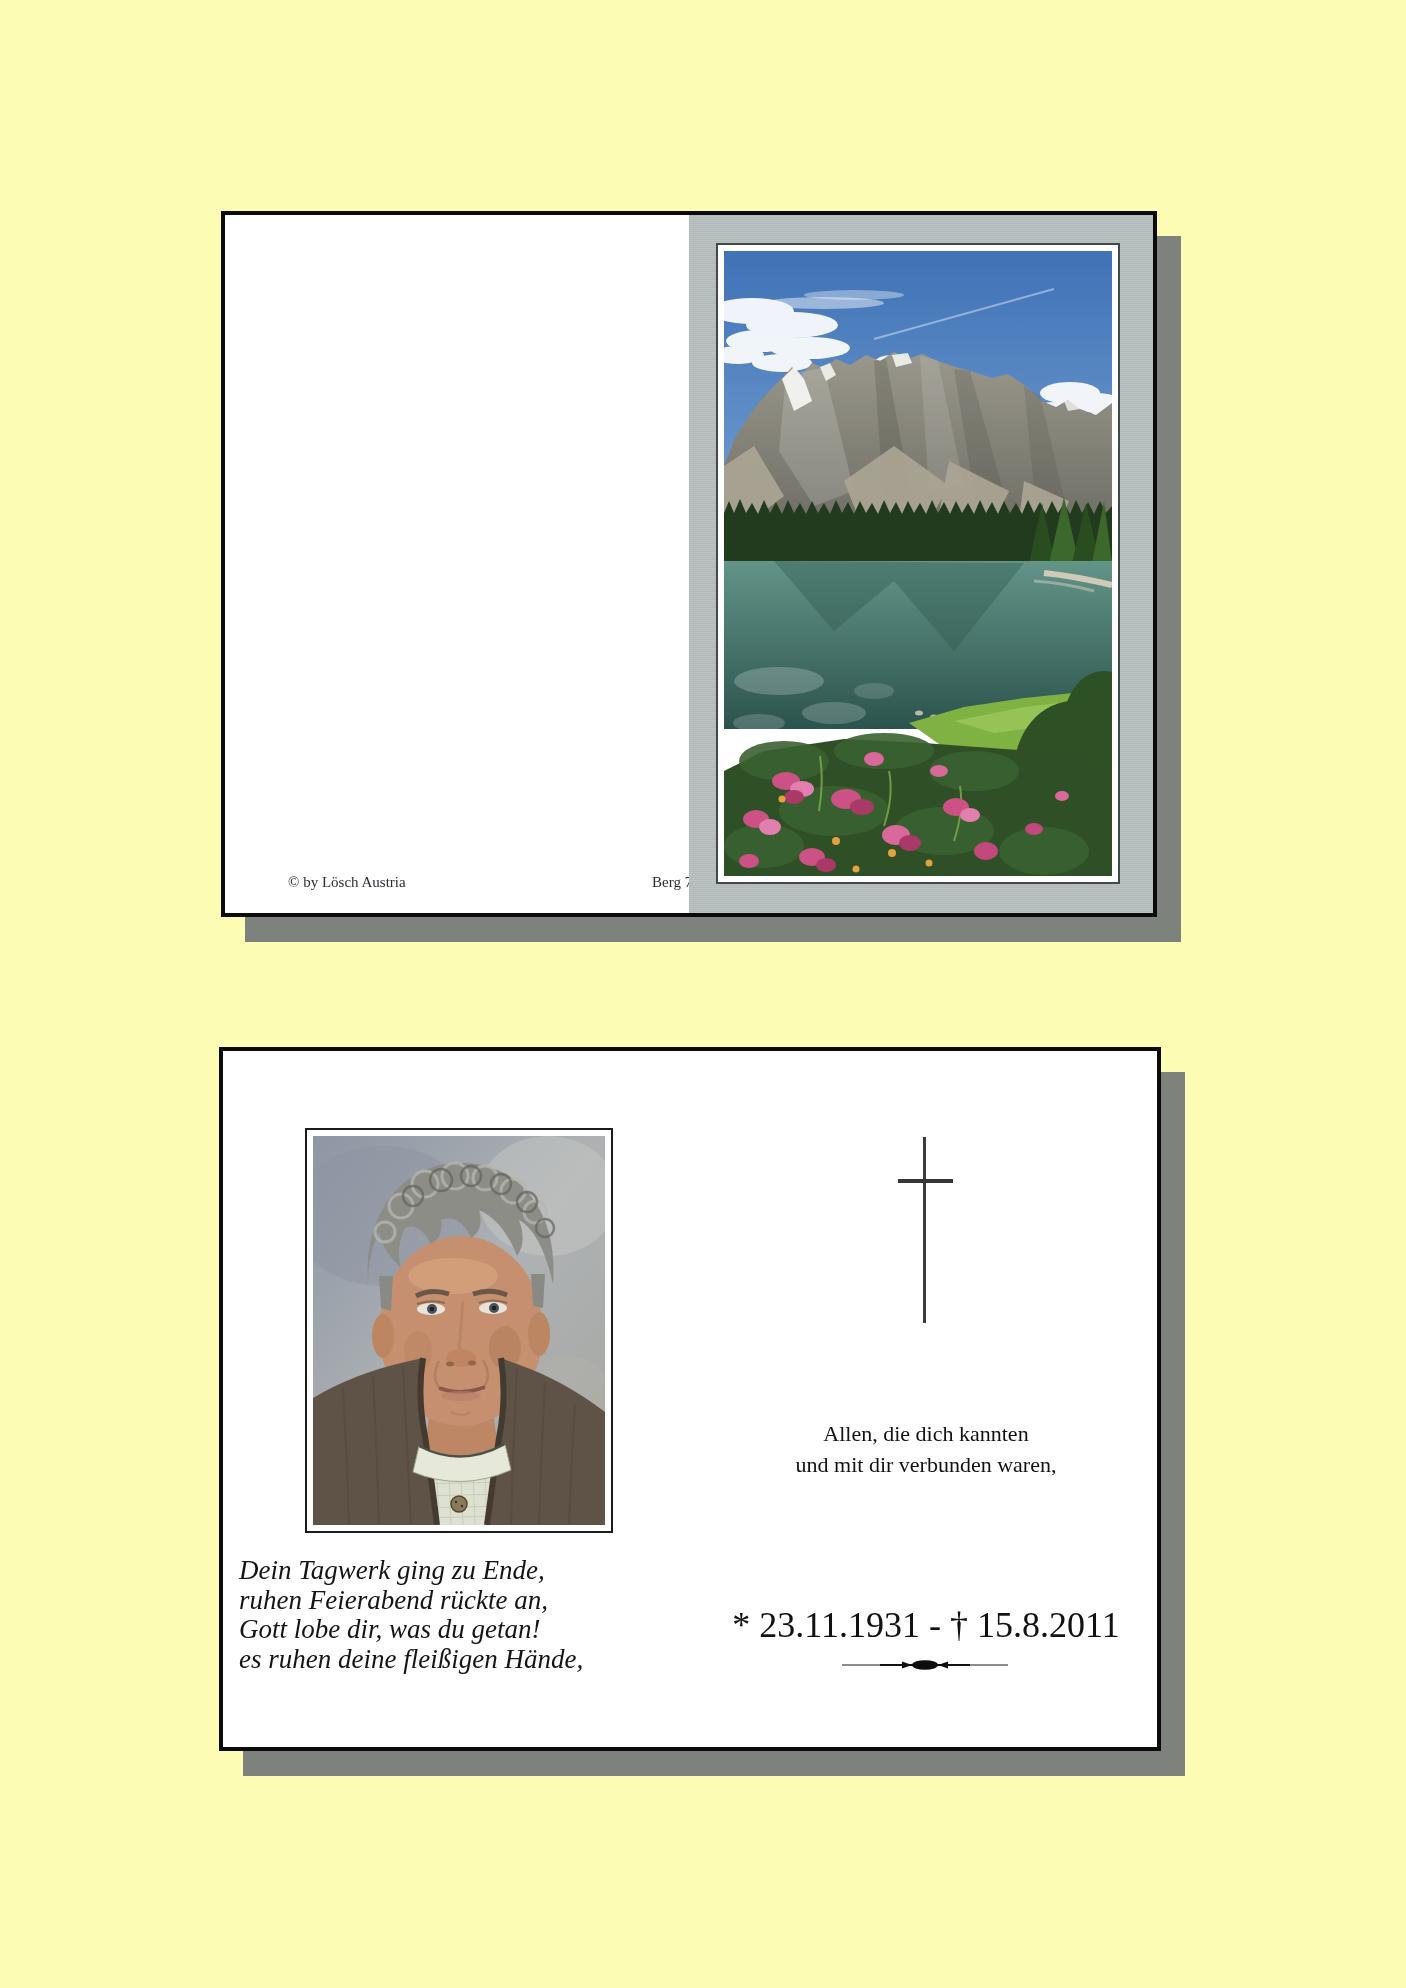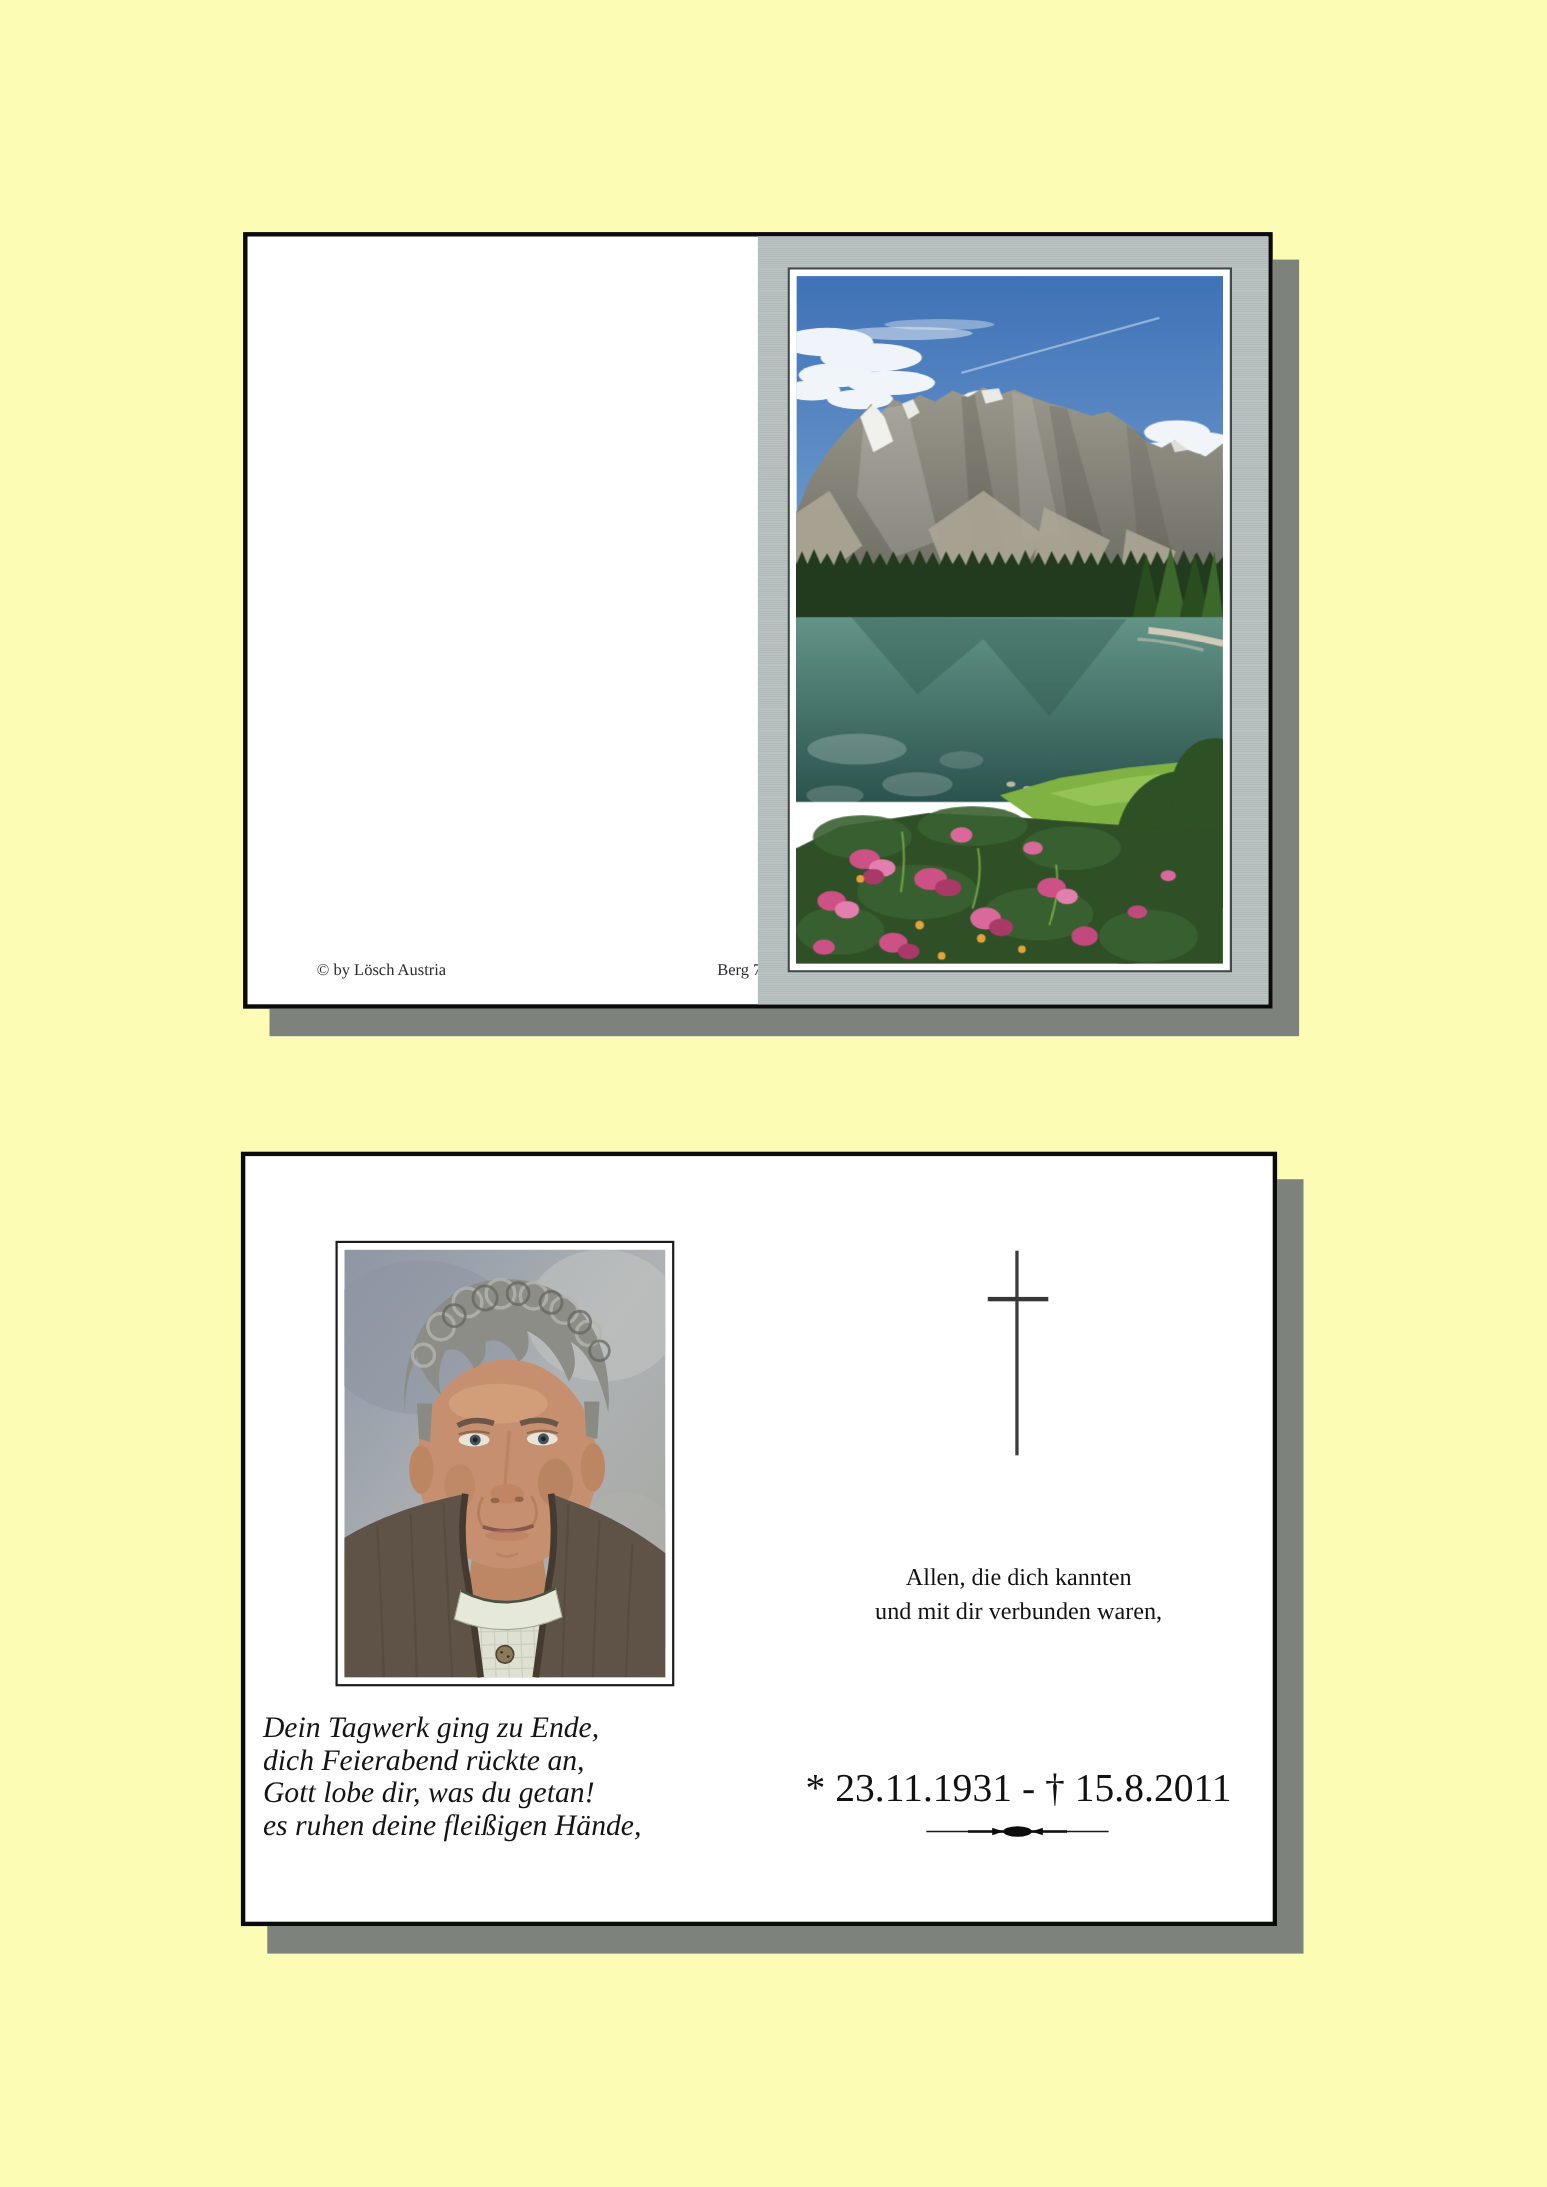--- a/index.html
+++ b/index.html
@@ -358,19 +358,19 @@
         <line x1="0" y1="7" x2="166" y2="7" stroke="#1a1a1a" stroke-width="1.2"></line>
         <line x1="38" y1="7" x2="128" y2="7" stroke="#111111" stroke-width="2.2"></line>
         <ellipse cx="83" cy="7" rx="13" ry="4.8" fill="#0d0d0d"></ellipse>
         <polygon points="70,7 60,3.6 60,10.4" fill="#0d0d0d"></polygon>
         <polygon points="96,7 106,3.6 106,10.4" fill="#0d0d0d"></polygon>
       </svg>
     </div>
 
     <div class="verse">
       <div>Dein Tagwerk ging zu Ende,</div>
-      <div>dich Feierabend rückte an,</div>
+      <div>ruhen Feierabend rückte an,</div>
       <div>Gott lobe dir, was du getan!</div>
       <div>es ruhen deine fleißigen Hände,</div>
     </div>
 
   </div>
 </div>
 
 </body></html>

